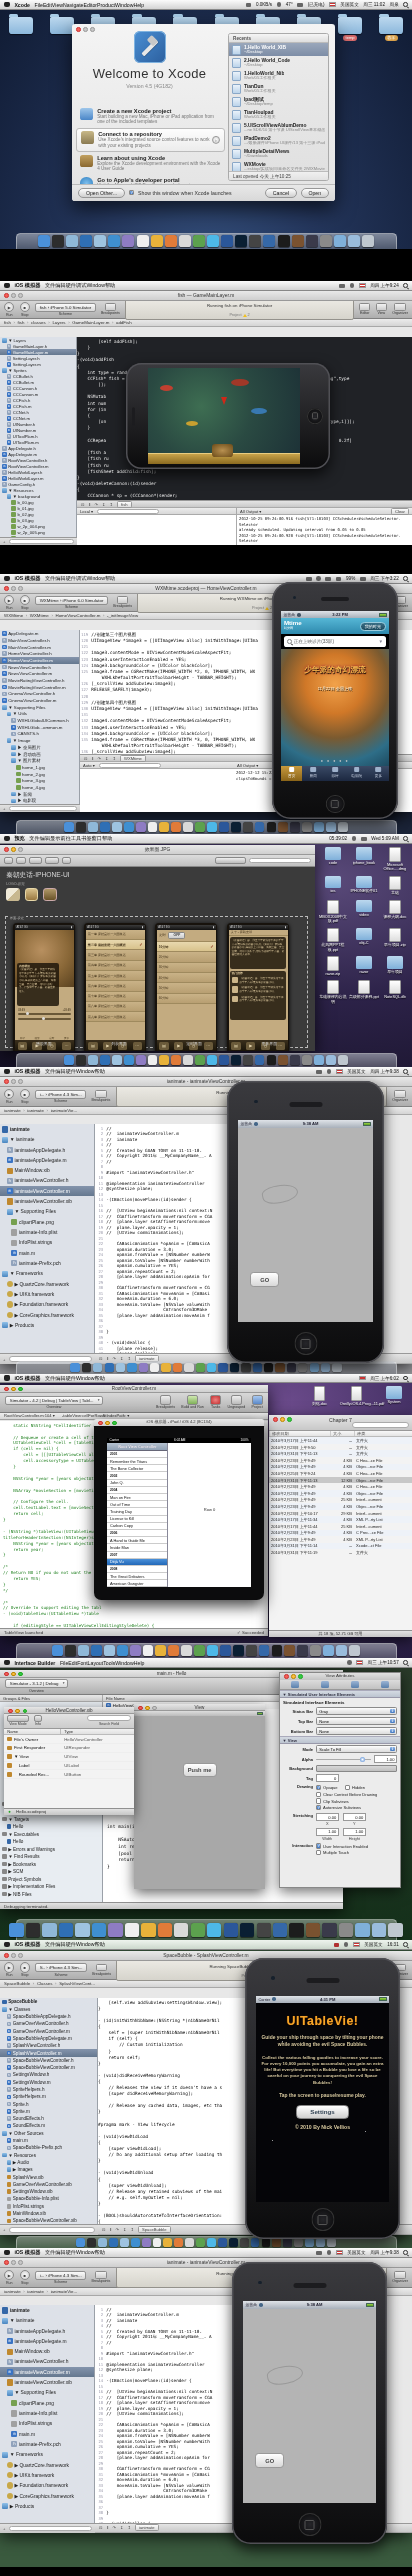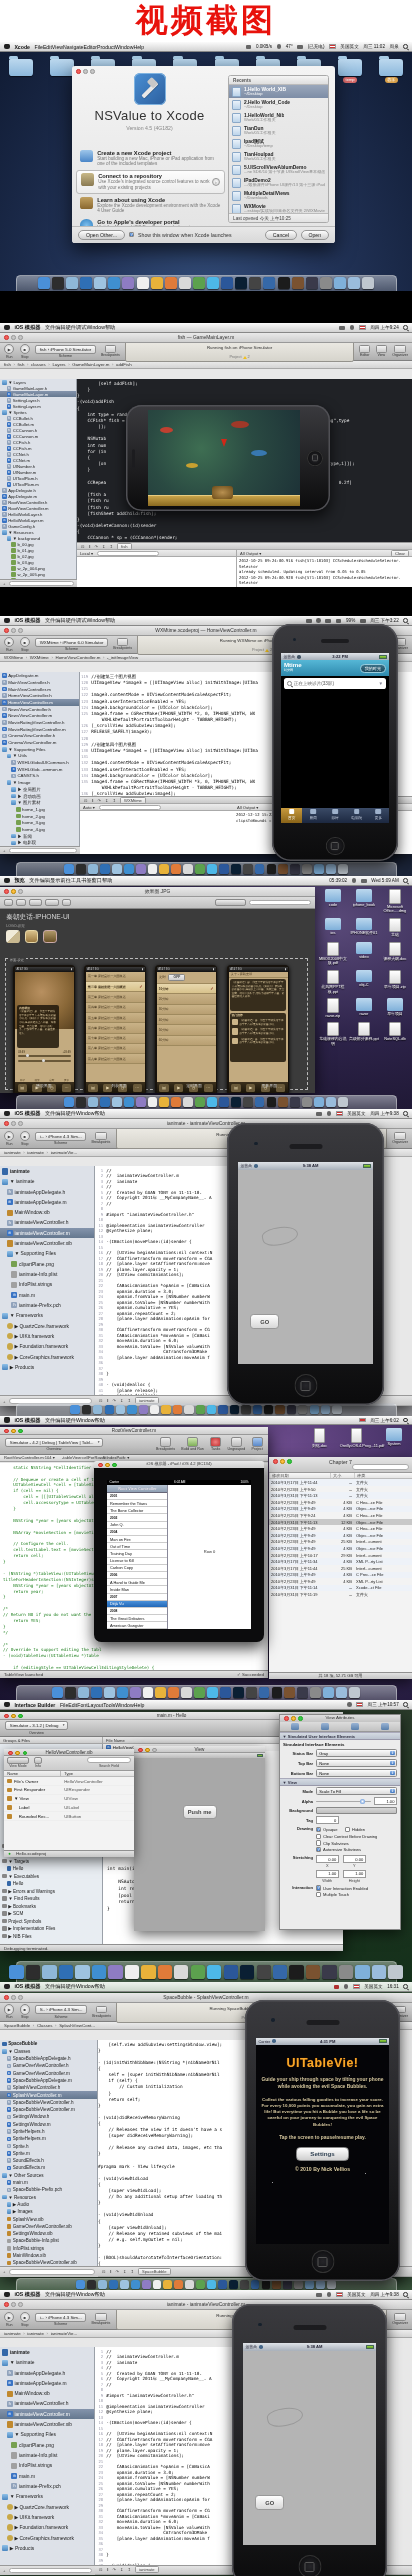--- a/index.html
+++ b/index.html
@@ -188,23 +188,20 @@
 .sbp{color:#d8c9a0;font-size:4.9px;font-weight:bold;text-align:center;line-height:6.7px;padding:0 5.2px;text-shadow:0 0.5px 0.5px #000}
 .sbbtn{display:block;margin:0 auto;background:linear-gradient(#fff,#cfcfcf);border:0.5px solid #888;border-radius:4.1px;font-size:6.2px;font-weight:bold;color:#345;padding:2.6px 13.4px}
 .star{position:absolute;width:1px;height:1px;border-radius:50%;background:rgba(255,255,255,.8)}
 .gobtn{position:absolute;background:linear-gradient(#fff,#d8d8d8);border:0.5px solid #999;border-radius:3.6px;font-size:5.7px;color:#444;font-weight:bold;text-align:center}
 </style>
 </head>
 <body>
 
 <div class="page">
 
-<div class="shot banner">
-  <h1>视频截图</h1>
-</div>
 
 <div class="shot" style="height:249px">
   <div class="desk1"></div>
   <div class="mbar">
     <span class="apl"></span>
     <span class="app">Xcode</span>
     <span><span class="mi">File</span><span class="mi">Edit</span><span class="mi">View</span><span class="mi">Navigate</span><span class="mi">Editor</span><span class="mi">Product</span><span class="mi">Window</span><span class="mi">Help</span></span>
     <span class="sp"></span>
     <span class="sic"></span>
     <span class="st">0.0KB/s</span>
@@ -272,21 +269,21 @@
     </div>
 
   <div class="wdlg" style="left:72px;top:24px;width:263px;height:177px">
     <div class="tl">
           <i class="r"></i>
           <i></i>
           <i></i>
         </div>
     <div style="position:absolute;left:0;top:7.2px;width:155px">
       <div class="xhammer"></div>
-      <div class="wtitle">NSValue to Xcode</div>
+      <div class="wtitle">Welcome to Xcode</div>
       <div class="wver">Version 4.5 (4G182)</div>
     </div>
     <div style="position:absolute;left:4.1px;top:81px;width:149px">
       <div class="wact">
         <span class="wi" style="background:linear-gradient(#9ec6ea,#4a86c8)"></span>
         <span>
               <b>Create a new Xcode project</b>
               <p>Start building a new Mac, iPhone or iPad application from one of the included templates</p>
             </span>
       </div>
@@ -1058,20 +1055,25 @@
           </div>
       <div class="mth">
         <span class="mtlogo"><span>Mtime</span><small>时光网</small></span>
         <span class="mtbtn">我的时光</span>
       </div>
       <div class="mtsearch">
             <span class="mag" style="border-color:#888"></span>
             <span>正在上映影片(33部)</span>
             <span style="margin-left:auto;color:#889">▼</span>
           </div>
+      <div class="poster" style="top:38px;bottom:15.5px">
+        <div class="ptitle" style="top:14%">少年派的奇幻漂流</div>
+        <div class="psub" style="top:32%">11月22日 全国上映</div>
+        <div class="pdots" style="bottom:3.1px">● ● ● ● ●</div>
+      </div>
       <div class="mtabs">
         <div style="display:flex;flex:1">
 
         <span class="mtab on"><span>首页</span></span>
               <span class="mtab"><span>新闻</span></span>
               <span class="mtab"><span>影评</span></span>
               <span class="mtab"><span>电影院</span></span>
               <span class="mtab"><span>更多</span></span>
             </div>
       </div>

